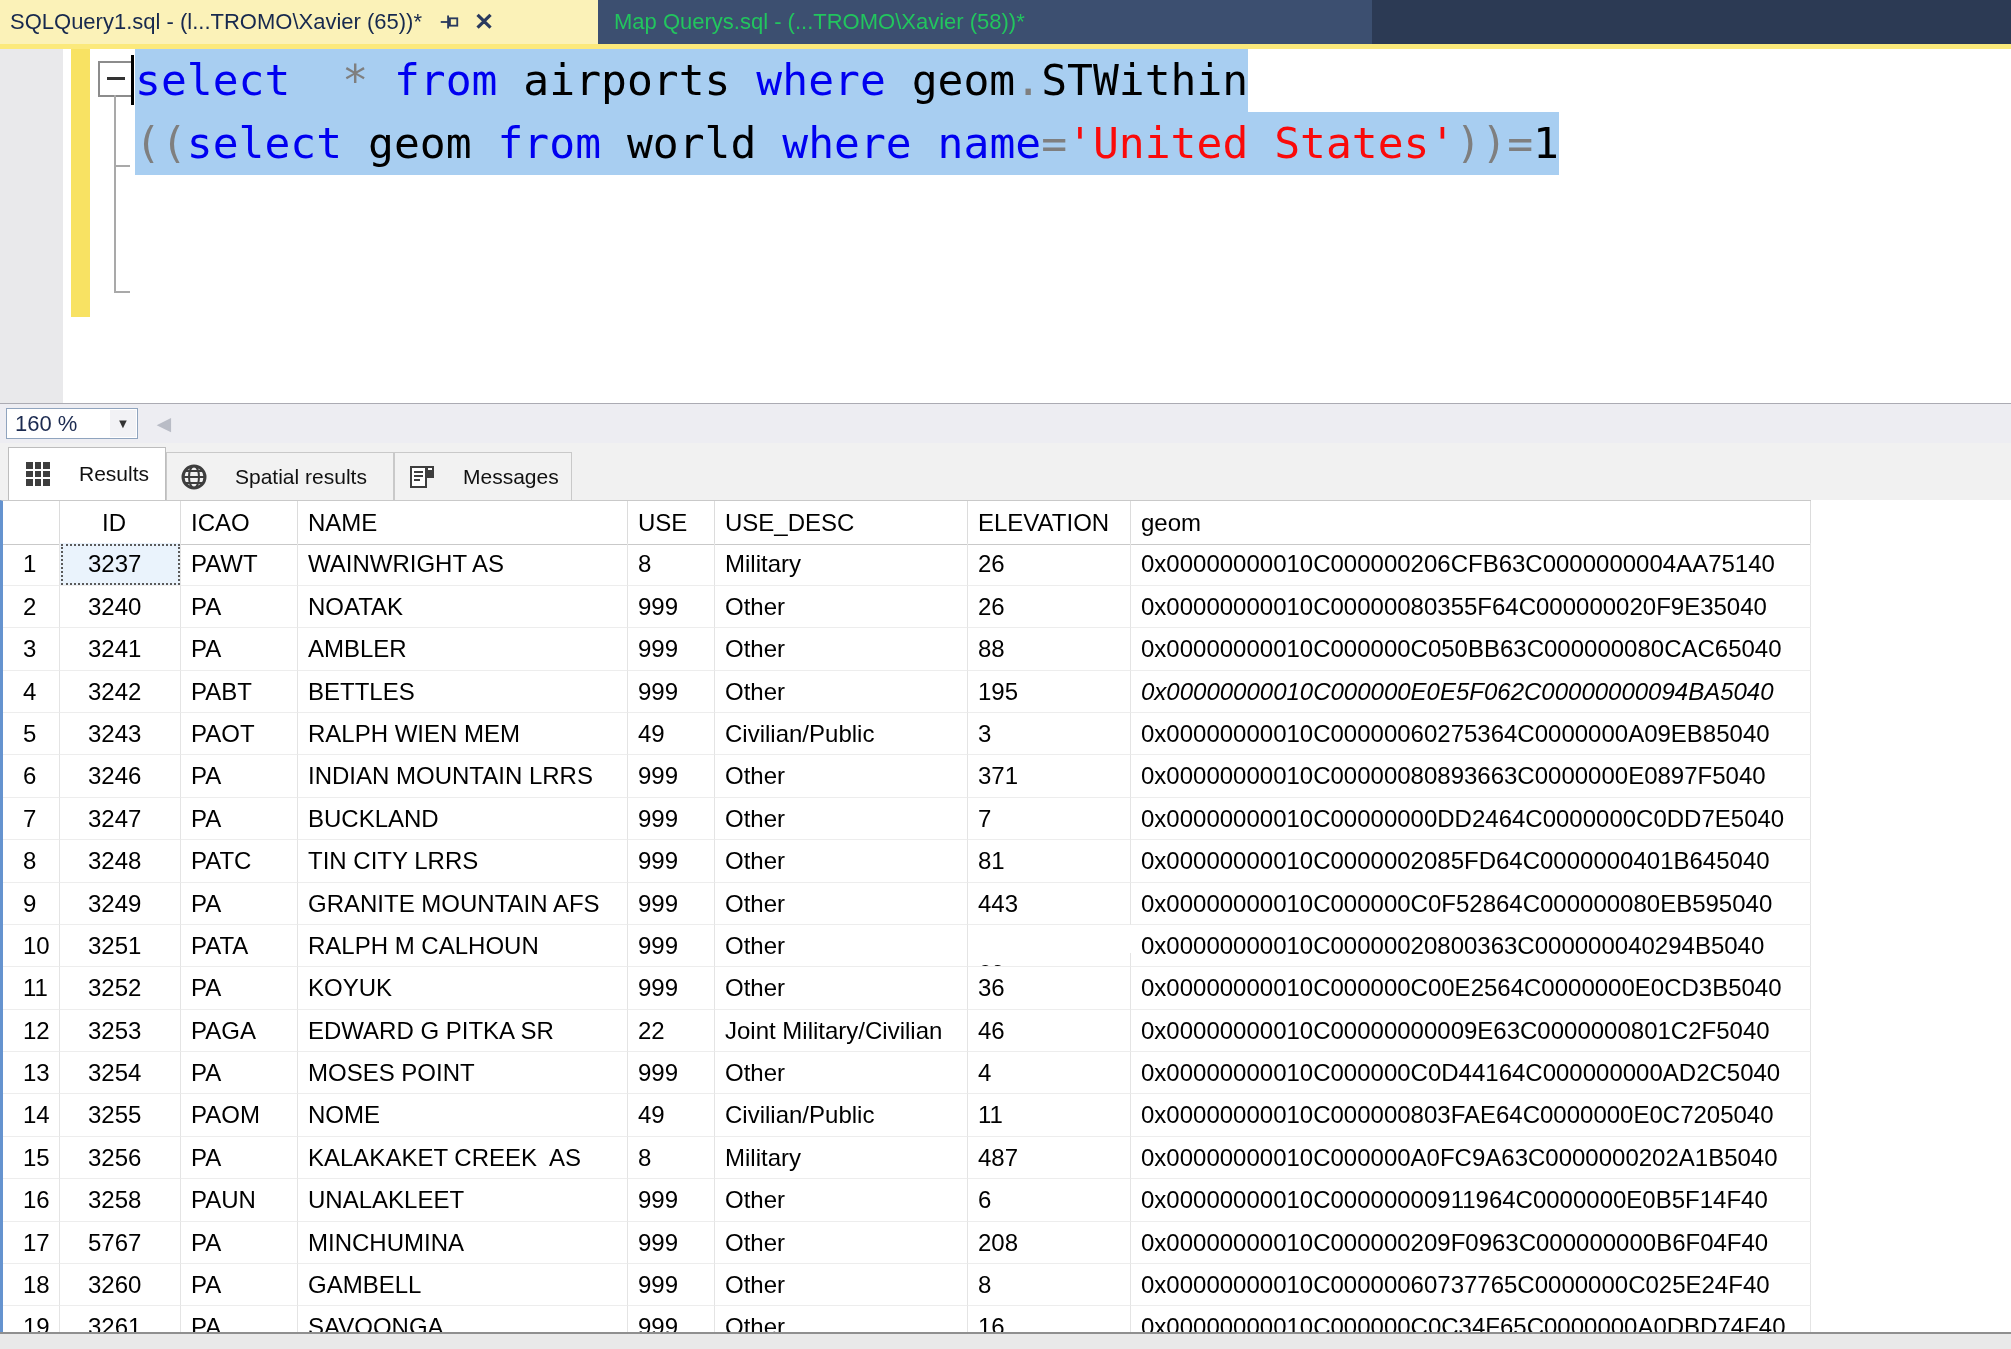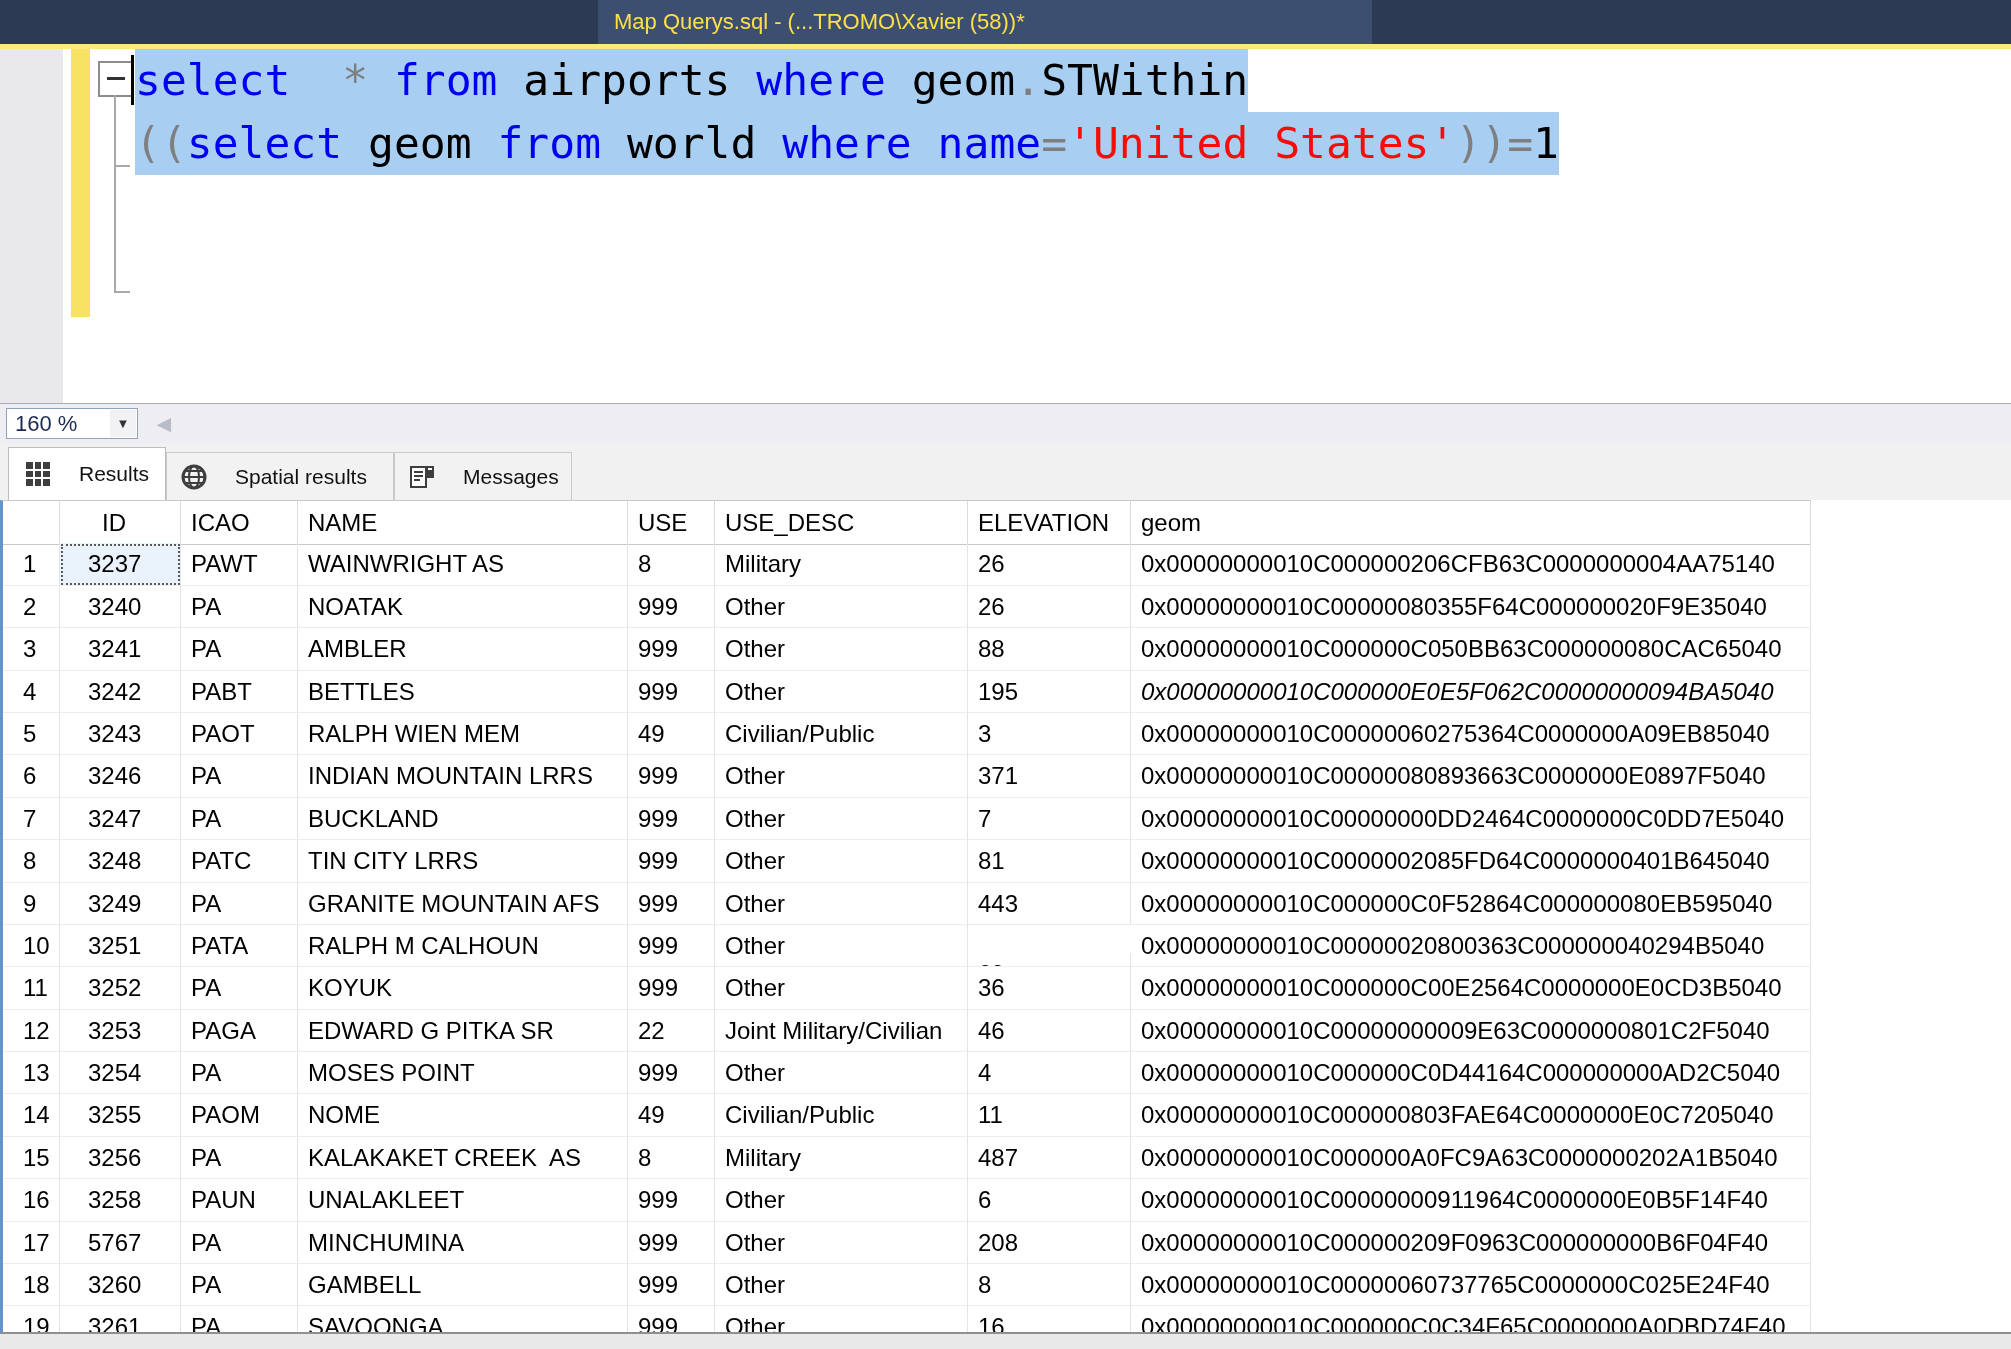--- a/index.html
+++ b/index.html
@@ -5,21 +5,21 @@
   html,body{margin:0;padding:0;background:#fff;width:2011px;height:1349px;overflow:hidden;
             font-family:"Liberation Sans",sans-serif;}
   .abs{position:absolute;}
   
   #tabbar{left:0;top:0;width:2011px;height:44px;background:#2C3A54;}
   #tab-active{left:0;top:0;width:598px;height:44px;background:#FBF2B8;display:flex;align-items:center;}
   #tab-active .title{color:#17294E;font-size:22px;padding-left:10px;white-space:pre;}
   #tab-pin{margin-left:14px;width:26px;height:26px;display:flex;align-items:center;justify-content:center;}
   #tab-close{margin-left:12px;color:#2A3A5E;font-size:24px;font-weight:bold;line-height:26px;}
   #tab-inactive{left:598px;top:0;width:774px;height:44px;background:#3C4F70;display:flex;align-items:center;}
-  #tab-inactive .title{color:#fde047;font-size:22px;padding-left:16px;white-space:pre;}
+  #tab-inactive .title{color:#22c55e;font-size:22px;padding-left:16px;white-space:pre;}
   #yellow-line{left:0;top:44px;width:2011px;height:5px;background:#FBE97B;}
   
   #editor{left:0;top:49px;width:2011px;height:354px;background:#fff;}
   #gutter{left:0;top:0;width:63px;height:354px;background:#E9E9EB;}
   #changebar{left:71px;top:0;width:19px;height:268px;background:#F8E263;}
   #foldbox{left:98px;top:12px;width:32px;height:32px;background:#fff;border:2px solid #8C8C8C;}
   #foldbox .minus{position:absolute;left:7px;top:14px;width:18px;height:3px;background:#333;}
   .guide{background:#A9A9A9;}
   #guide-v{left:114px;top:46px;width:2px;height:198px;}
   #guide-t1{left:114px;top:116px;width:16px;height:2px;}
@@ -60,20 +60,33 @@
   .cell.c1{padding-left:28px;}
   #grid-head .cell.c1{padding-left:42px;}
   .cell.focused{background:#EAF3FC;outline:2px dotted #5A5A5A;outline-offset:-3px;}
   
   #hscroll{left:0;top:1332px;width:2011px;height:17px;background:#E9E9E9;border-top:2px solid #8F8F8F;box-sizing:border-box;}
 </style>
 </head>
 <body>
 
 <div id="tabbar" class="abs">
+  <div id="tab-active" class="abs">
+    <span class="title">SQLQuery1.sql - (l...TROMO\Xavier (65))*</span>
+    <span id="tab-pin">
+      <svg width="22" height="22" viewBox="0 0 24 24">
+        <g transform="rotate(90 12 12)" fill="none" stroke="#2A3A5E" stroke-width="2">
+          <rect x="8" y="3" width="8" height="8"></rect>
+          <line x1="5" y1="13" x2="19" y2="13"></line>
+          <line x1="12" y1="13" x2="12" y2="21"></line>
+        </g>
+      </svg>
+    </span>
+    <span id="tab-close">✕</span>
+  </div>
   <div id="tab-inactive" class="abs">
     <span class="title">Map Querys.sql - (...TROMO\Xavier (58))*</span>
   </div>
 </div>
 <div id="yellow-line" class="abs"></div>
 
 <div id="editor" class="abs">
   <div id="gutter" class="abs"></div>
   <div id="changebar" class="abs"></div>
   <div id="foldbox" class="abs">

